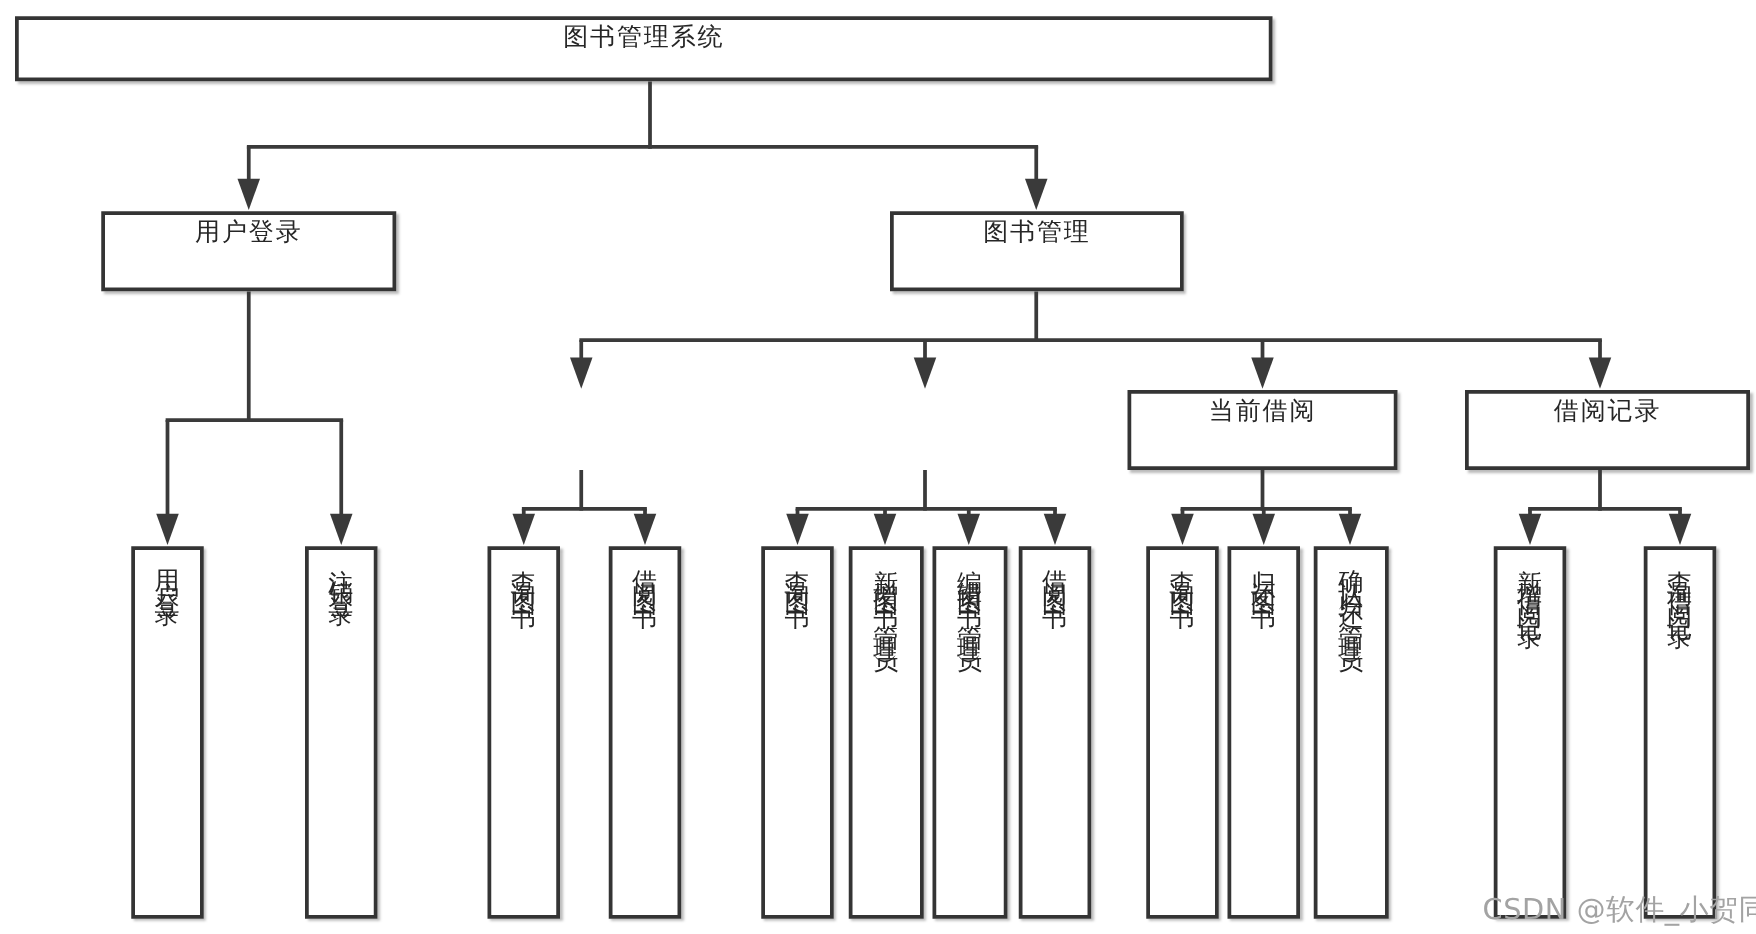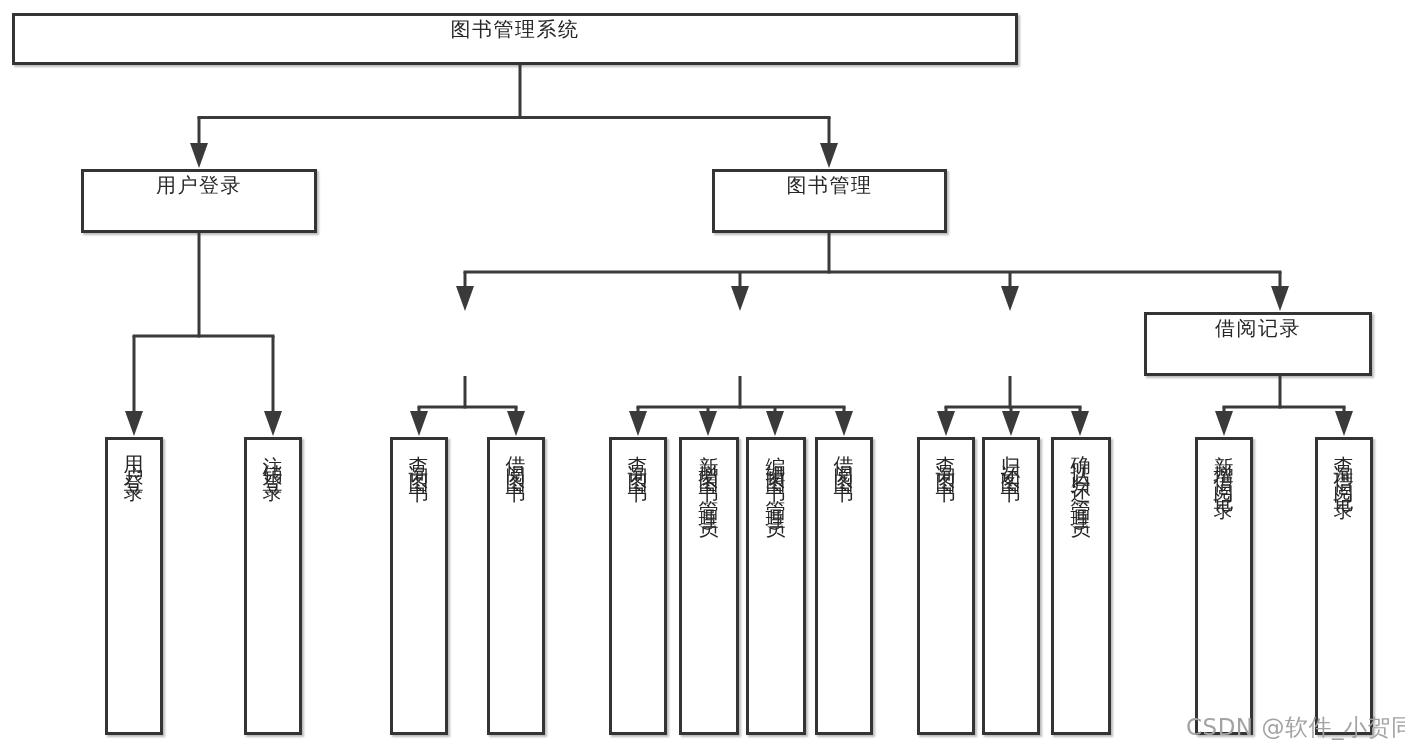--- a/index.html
+++ b/index.html
@@ -114,21 +114,24 @@
     <span class="lbl">图书管理系统</span>
   </div>
 
   <div class="box hbox" style="left:81px;top:169px;width:236px;height:64px">
     <span class="lbl">用户登录</span>
   </div>
   <div class="box hbox" style="left:712px;top:169px;width:235px;height:64px">
     <span class="lbl">图书管理</span>
   </div>
 
-  <div class="box hbox" style="left:1144px;top:312px;width:228px;height:64px">
+  <div class="box hbox" style="left:902px;top:312px;width:216px;height:64px">
+    <span class="lbl">当前借阅</span>
+  </div>
+  <div class="box hbox" style="left:1172px;top:312px;width:228px;height:64px">
     <span class="lbl">借阅记录</span>
   </div>
 
   <div class="box vbox" style="left:105px">
     <span class="vlbl">用户登录</span>
   </div>
   <div class="box vbox" style="left:244px">
     <span class="vlbl">注销登录</span>
   </div>
 

